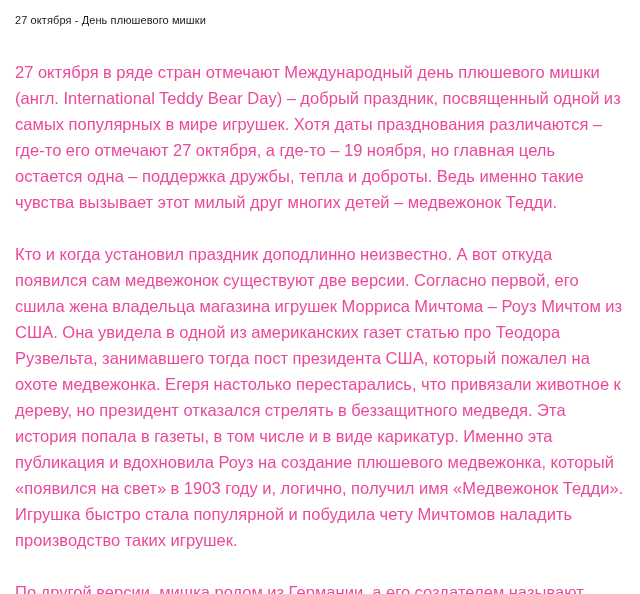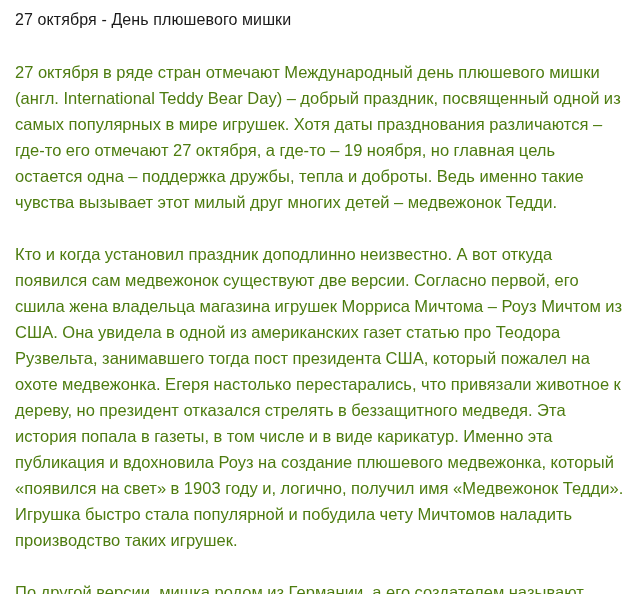--- a/index.html
+++ b/index.html
@@ -15,37 +15,37 @@
     font-family: "Liberation Sans", "DejaVu Sans", sans-serif;
     color: #1a1a1a;
     -webkit-font-smoothing: antialiased;
   }
   .article {
     box-sizing: border-box;
     width: 640px;
     padding: 7px 14px 0 15px;
   }
   .article-title {
-    font-size: 16px;
+    font-size: 11px;
     line-height: 26px;
     font-weight: 400;
     color: #1a1a1a;
     margin: 0;
     letter-spacing: 0.1px;
     white-space: nowrap;
   }
   .article-body {
     margin: 0;
     padding: 0;
   }
   .paragraph {
     font-size: 16.5px;
     line-height: 26px;
     font-weight: 400;
-    color: #4d7c0f;
+    color: #ec4899;
     margin: 0;
     text-align: left;
     word-spacing: -0.2px;
     letter-spacing: 0.05px;
   }
   .paragraph.gap-top {
     margin-top: 26px;
   }
 </style>
 </head>

